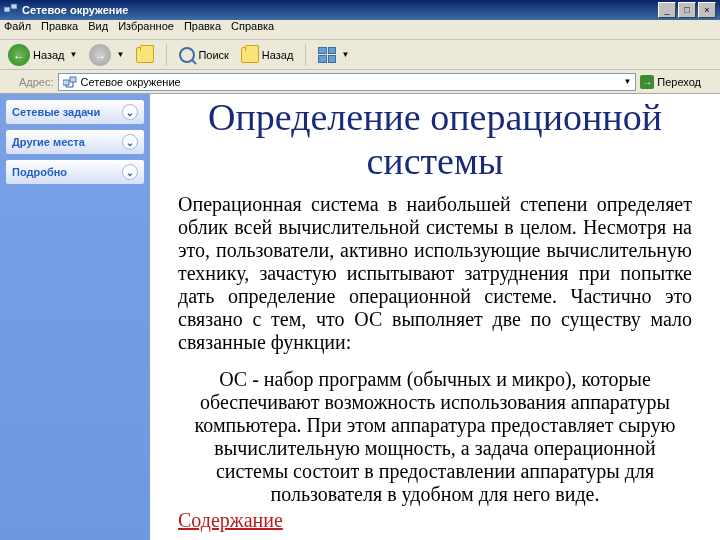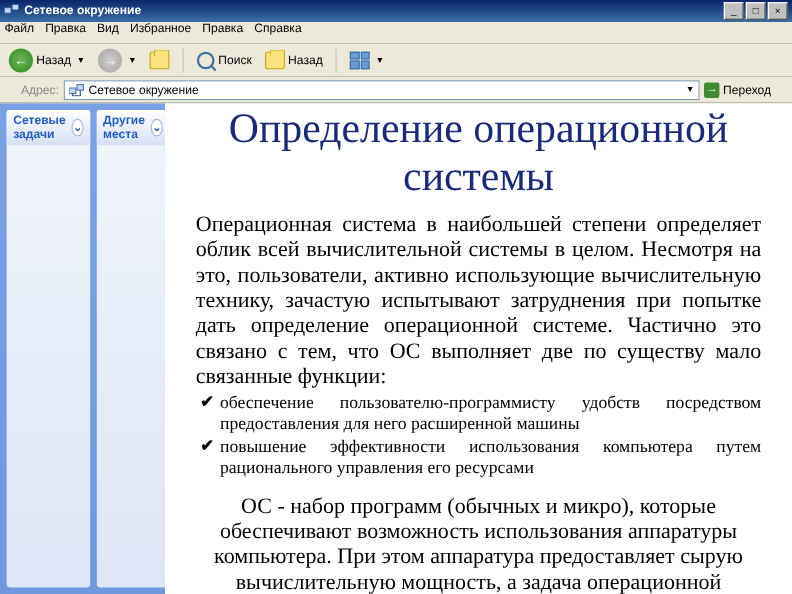--- a/index.html
+++ b/index.html
@@ -24,21 +24,21 @@
   .search-ico::after { content:""; position:absolute; width:6px; height:2px; background:#3a6ea5; bottom:-2px; right:-4px; transform:rotate(45deg); }
   .tile-ico { width:18px; height:16px; display:grid; grid-template-columns:1fr 1fr; grid-template-rows:1fr 1fr; gap:1px; }
   .tile-ico div { background:#6a9cd4; border:1px solid #3a6ea5; }
   .addrbar { height:24px; background:#ece9d8; display:flex; align-items:center; padding:0 19px; border-bottom:1px solid #aca899; gap:4px; }
   .addr-label { color:#888; }
   .addr-field { flex:1; background:#fff; height:18px; border:1px solid #7f9db9; display:flex; align-items:center; padding:0 4px; gap:4px; }
   .addr-field .aicon { width:14px; height:12px; }
   .go-btn { display:flex; align-items:center; gap:3px; }
   .go-arrow { width:14px; height:14px; background:#3f8b2f; border-radius:2px; display:flex; align-items:center; justify-content:center; color:#fff; font-size:10px; }
   .workspace { display:flex; height:calc(540px - 20px - 20px - 30px - 24px); }
-  .sidebar { width:150px; background:linear-gradient(#7aa1e6,#6e98e0); padding:6px; display:flex; flex-direction:row; gap:6px; }
+  .sidebar { width:150px; background:linear-gradient(#7aa1e6,#6e98e0); padding:6px; display:flex; flex-direction:column; gap:6px; }
   .side-panel { background:linear-gradient(#f0f4fb,#dce6f6); border-radius:3px; font-size:11px; }
   .side-header { background:linear-gradient(#fff,#d6e0f5); padding:4px 6px; color:#215dc6; font-weight:bold; display:flex; align-items:center; justify-content:space-between; border-radius:3px; }
   .chev { width:16px; height:16px; border-radius:50%; background:#fff; border:1px solid #a0b8e0; display:flex; align-items:center; justify-content:center; color:#215dc6; font-size:10px; }
   .content { flex:1; padding:0 28px 0 28px; overflow:hidden; background:#fff; }
   h1.doc-title { font-family: "Times New Roman", serif; font-size:38px; font-weight:normal; color:#1a2a7a; text-align:center; margin:2px 0 10px 0; line-height:1.15; }
   .para { font-family: "Times New Roman", serif; font-size:20px; color:#000; text-align:justify; margin:2px 0; line-height:1.15; }
   .para.center { }
   ul.bullets { list-style:none; padding:0 0 0 4px; margin:4px 0; }
   ul.bullets li { font-family:"Times New Roman", serif; font-size:16px; text-align:justify; margin:3px 0; line-height:1.15; position:relative; padding-left:18px; }
   ul.bullets li::before { content:"✔"; position:absolute; left:0; top:0; font-size:15px; font-weight:bold; }
@@ -143,20 +143,16 @@
       <div class="side-header">
         <span>Подробно</span>
         <span class="chev">⌄</span>
       </div>
     </div>
   </div>
 
   <div class="content">
     <h1 class="doc-title">Определение операционной системы</h1>
     <p class="para center">Операционная система в наибольшей степени определяет облик всей вычислительной системы в целом. Несмотря на это, пользователи, активно использующие вычислительную технику, зачастую испытывают затруднения при попытке дать определение операционной системе. Частично это связано с тем, что ОС выполняет две по существу мало связанные функции:</p>
-    <ul class="bullets">
-      <li>обеспечение пользователю-программисту удобств посредством предоставления для него расширенной машины</li>
-      <li>повышение эффективности использования компьютера путем рационального управления его ресурсами</li>
-    </ul>
     <p class="para center" style="margin-top:14px; text-align:center;">ОС - набор программ (обычных и микро), которые обеспечивают возможность использования аппаратуры компьютера. При этом аппаратура предоставляет сырую вычислительную мощность, а задача операционной системы состоит в предоставлении аппаратуры для пользователя в удобном для него виде.</p>
     <a class="toc-link">Содержание</a>
   </div>
 </div>
 
 </body></html>

